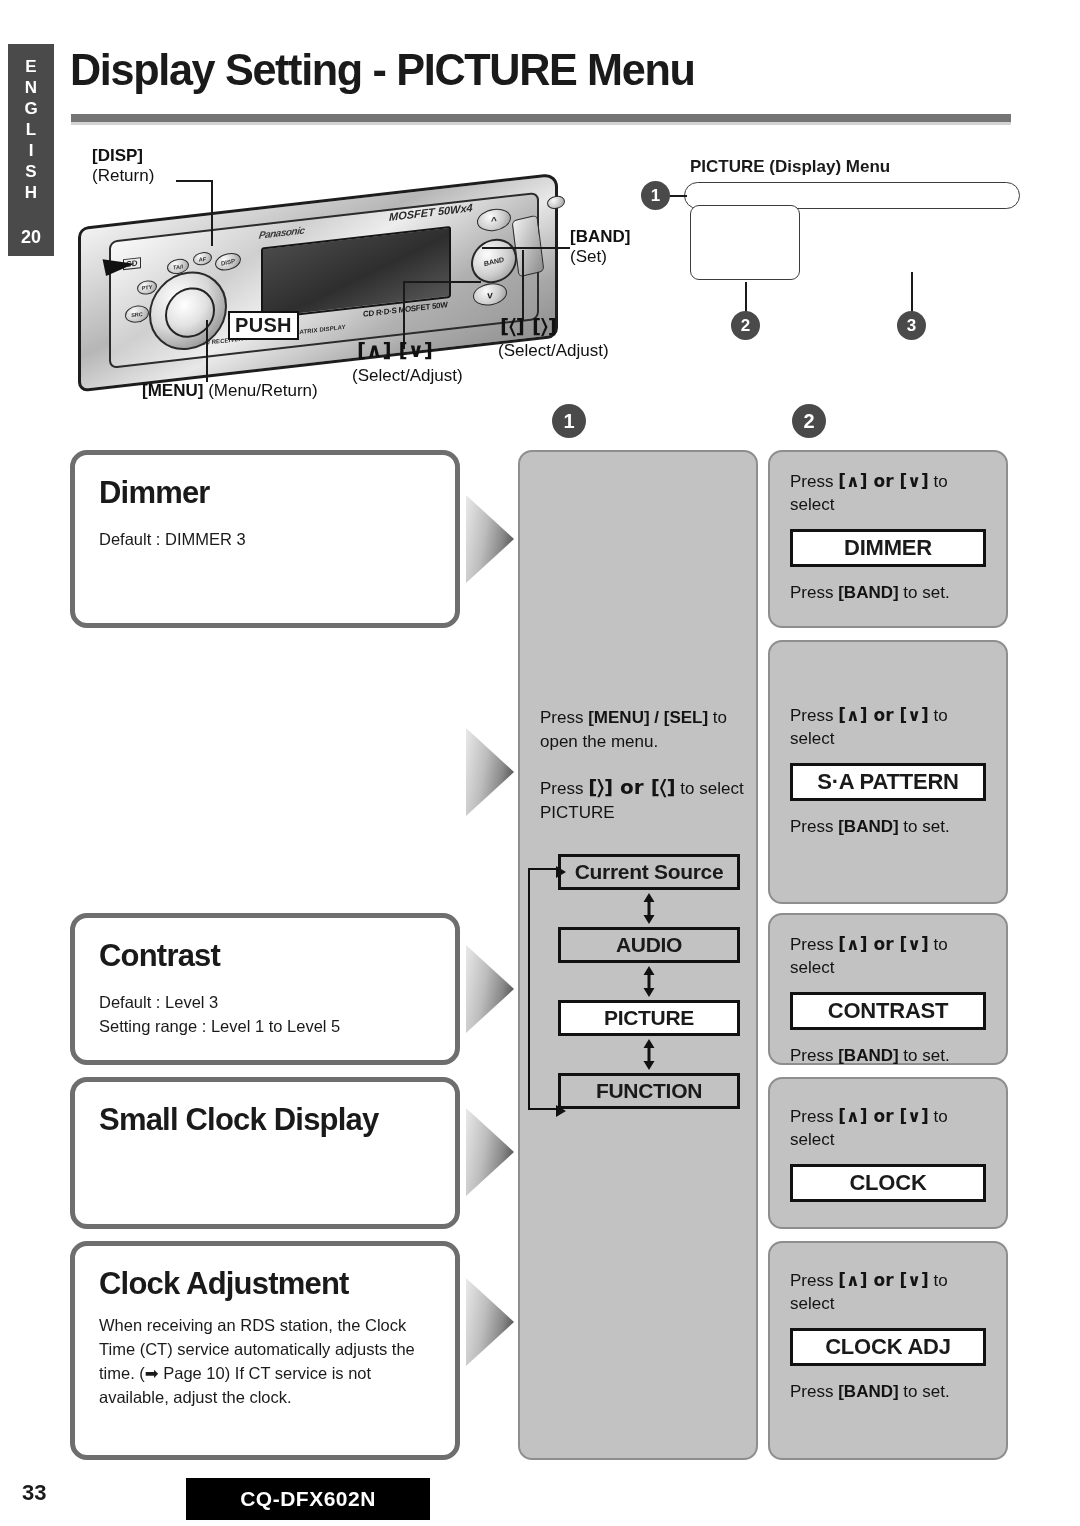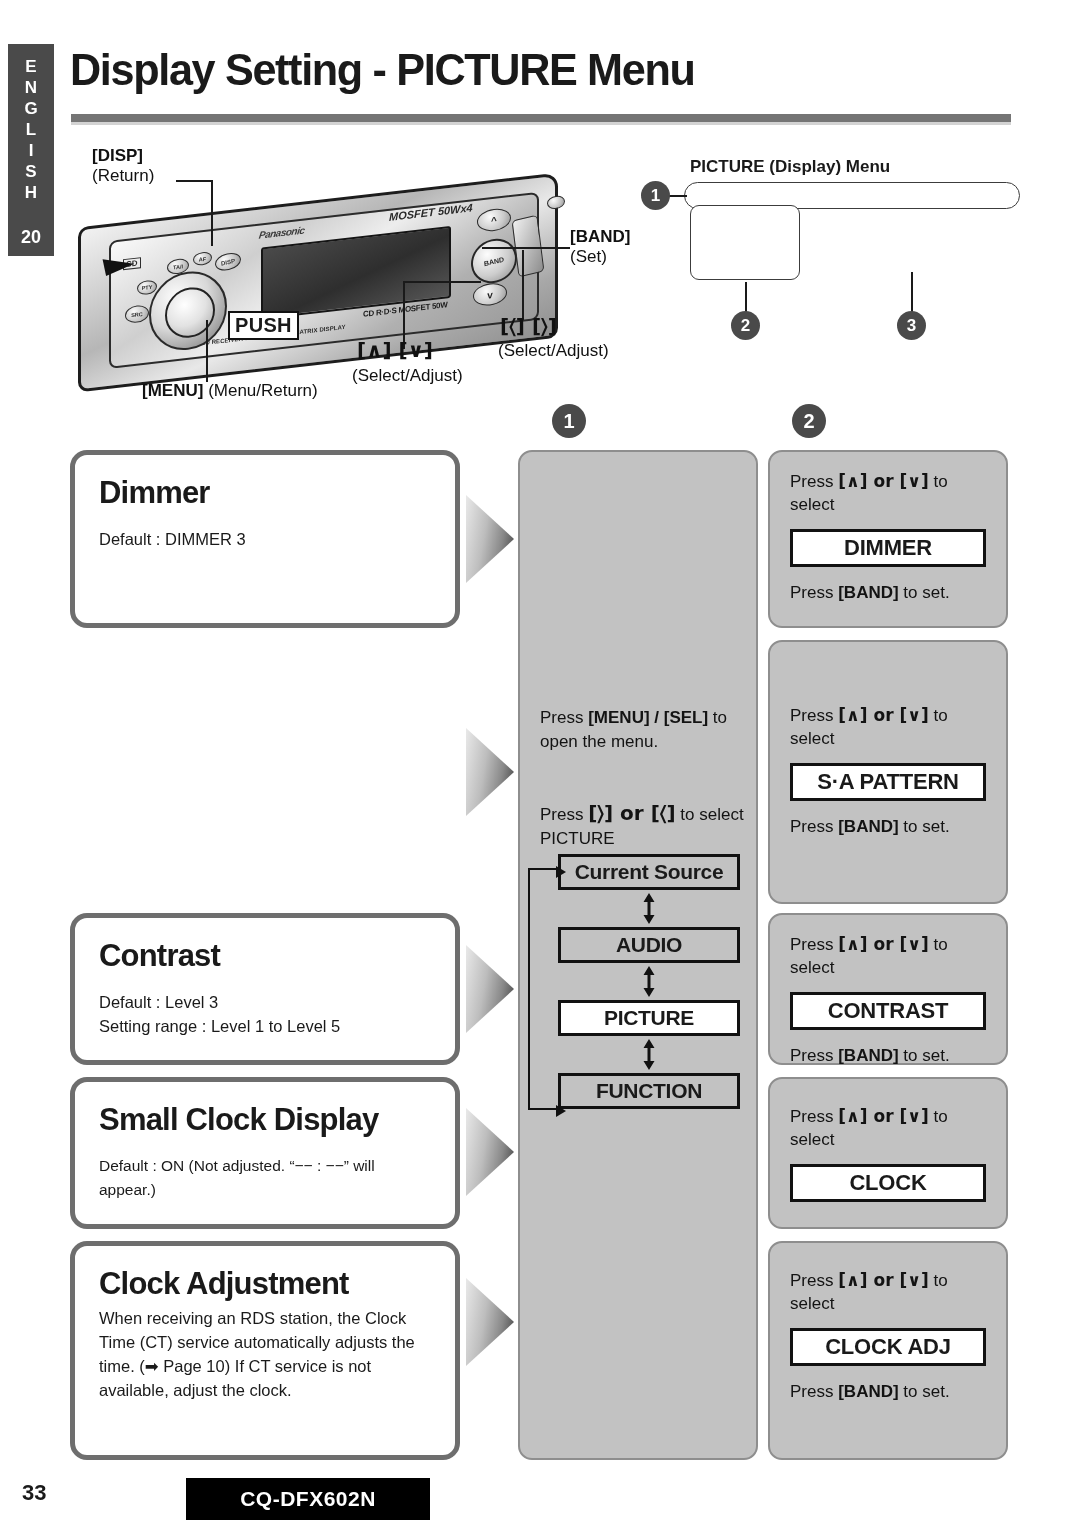--- a/index.html
+++ b/index.html
@@ -410,36 +410,35 @@
 
   <div class="card" style="top:913px; height:152px;">
     <h2>Contrast</h2>
     <p>Default : Level 3</p>
     <p>Setting range : Level 1 to Level 5</p>
   </div>
   <div class="arrow" style="top:945px;"></div>
 
   <div class="card" style="top:1077px; height:152px;">
     <h2>Small Clock Display</h2>
-    <p style="font-size:15.5px;">Default : ON (Not adjusted.  “−− : −−” will appear.)</p>
   </div>
   <div class="arrow" style="top:1108px;"></div>
 
   <div class="card" style="top:1241px; height:219px;">
-    <h2 style="margin-bottom:4px;">Clock Adjustment</h2>
+    <h2 style="margin-bottom:11px;">Clock Adjustment</h2>
     <p>When receiving an RDS station, the Clock Time (CT) service automatically adjusts the time. (➡ Page 10)  If CT service is not available, adjust the clock.</p>
   </div>
   <div class="arrow" style="top:1278px;"></div>
 
   <div class="gray-panel"></div>
 
   <div class="gp-text" style="top:706px;">
     <span>Press </span><b>[MENU] / [SEL]</b><span> to open the menu.</span>
   </div>
-  <div class="gp-text" style="top:801px;">
+  <div class="gp-text" style="top:775px;">
     <span>Press  </span><b class="ar" style="font-size:20px;">[〉] or [〈]</b><span> to select PICTURE</span>
   </div>
 
   <div class="menu-chain">
     <div class="mbox">Current Source</div>
     <div class="mgap">
       <svg class="dblarrow" viewBox="0 0 13 31">
         <path d="M6.5 0 L12 9 L8 9 L8 22 L12 22 L6.5 31 L1 22 L5 22 L5 9 L1 9 Z" fill="#111"></path>
       </svg>
     </div>

